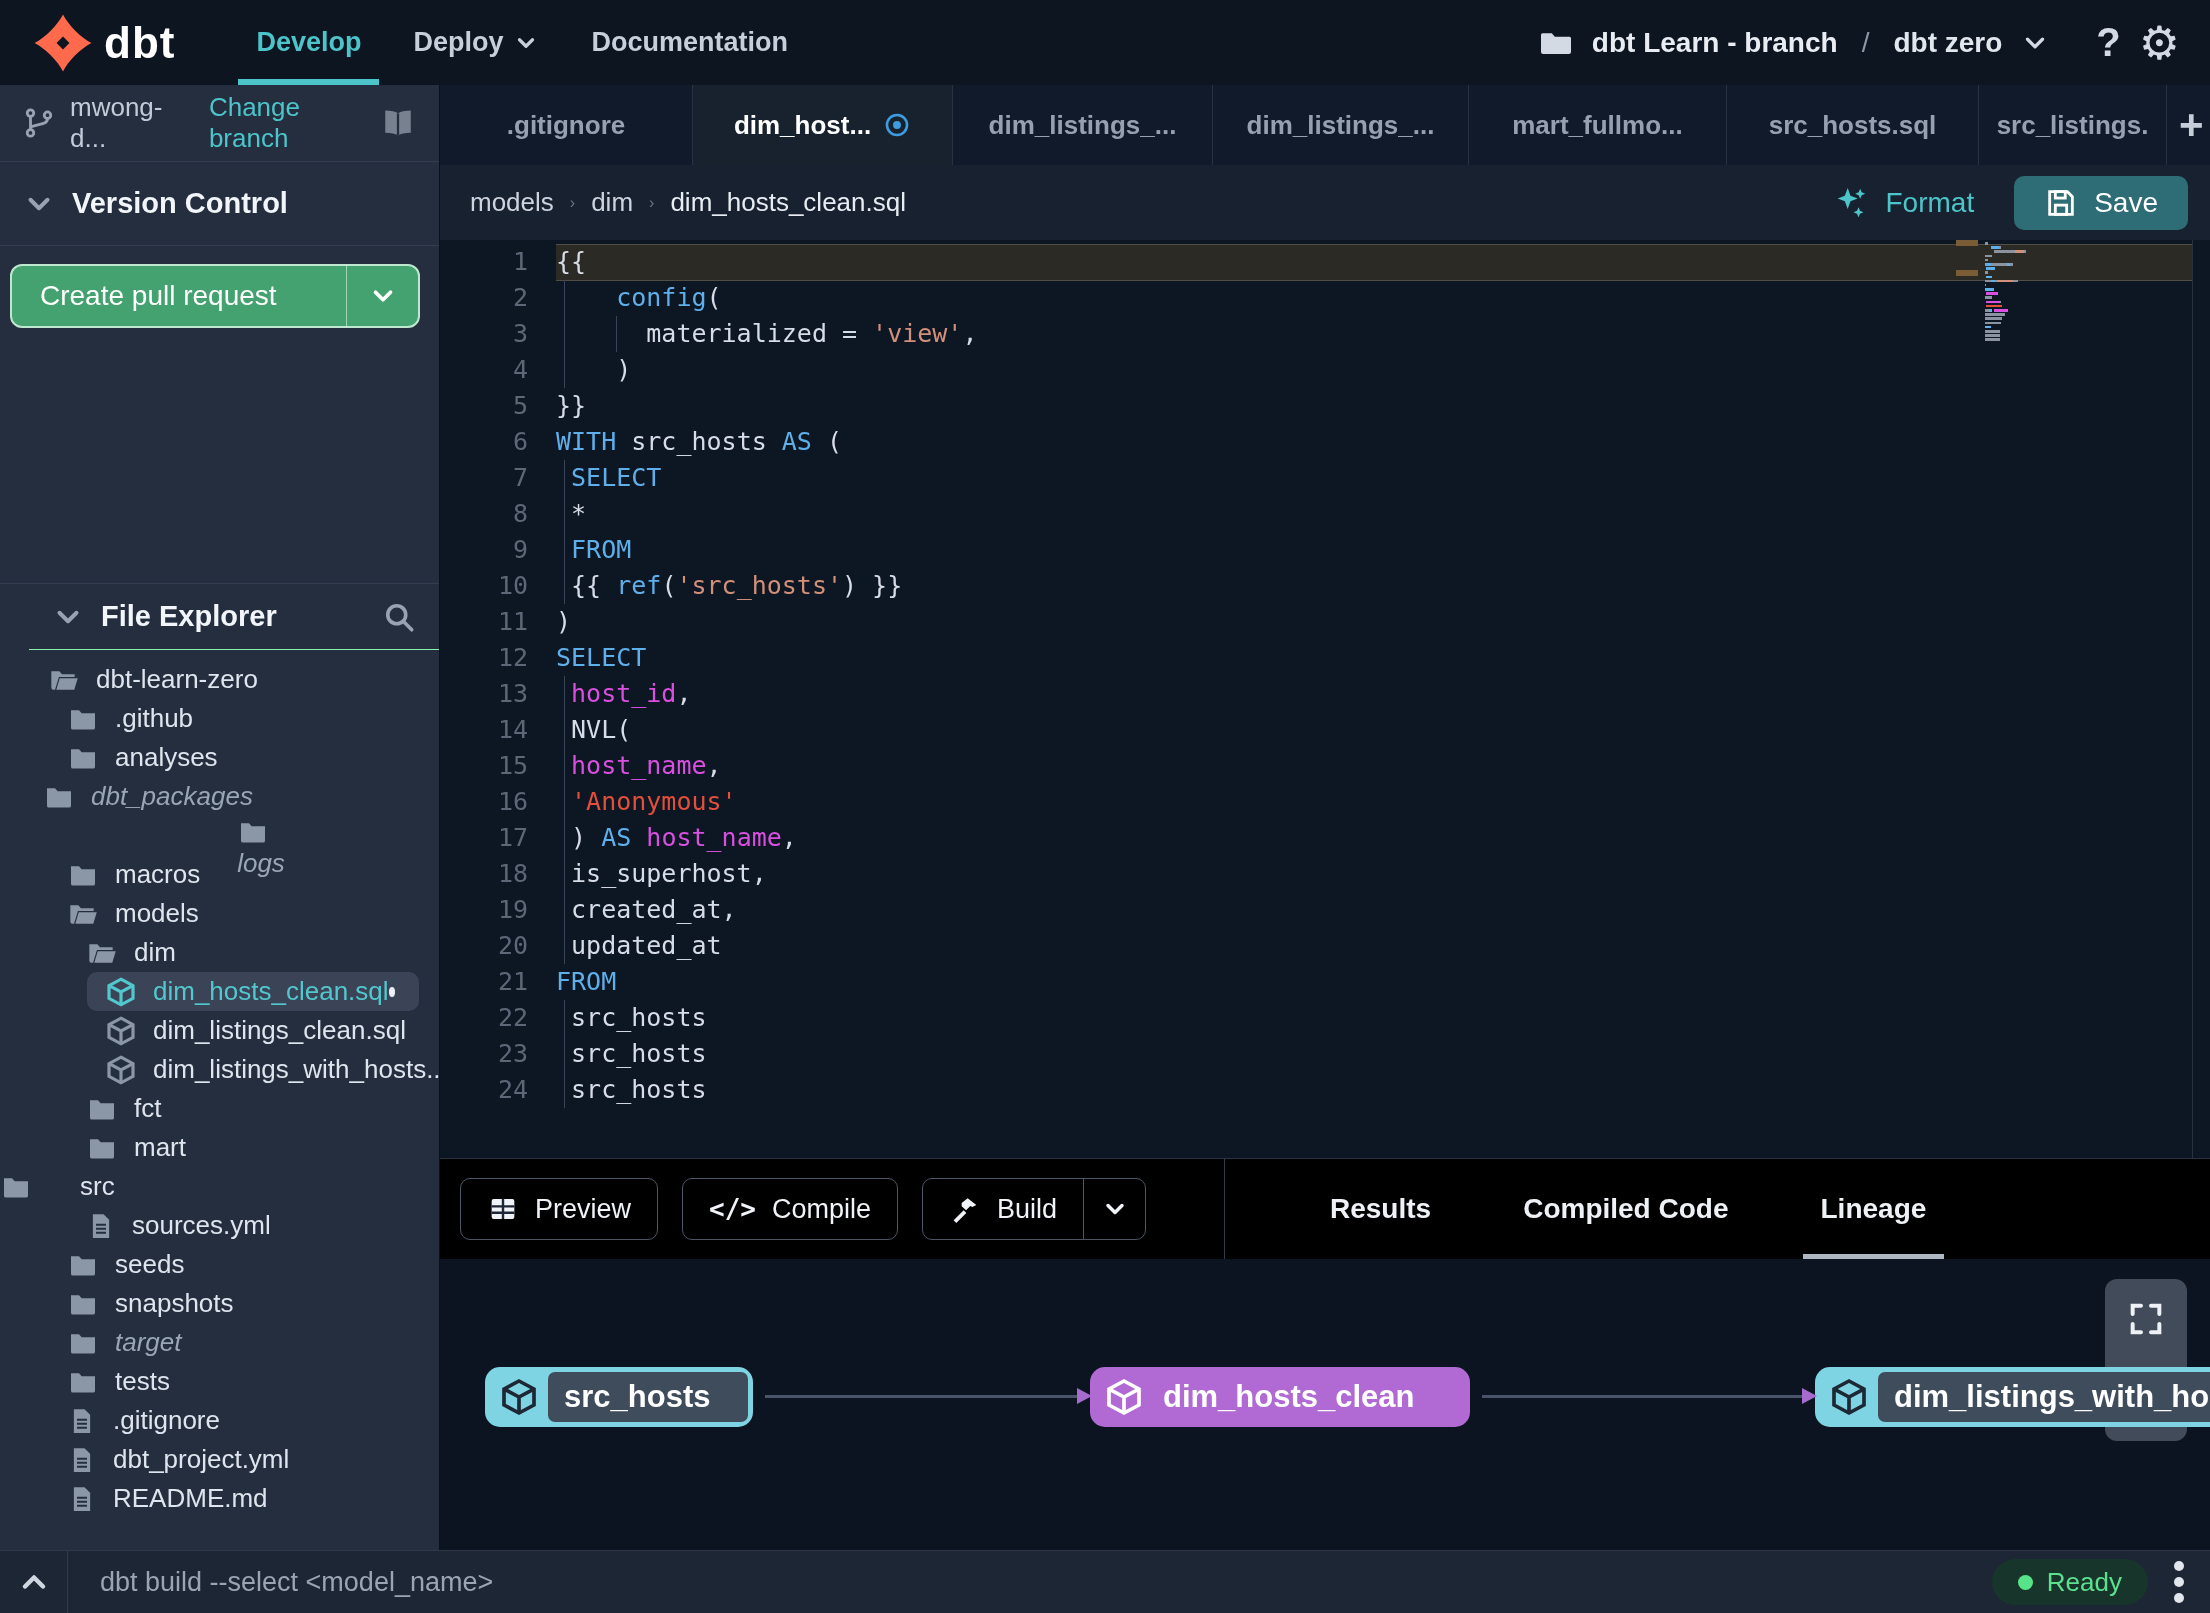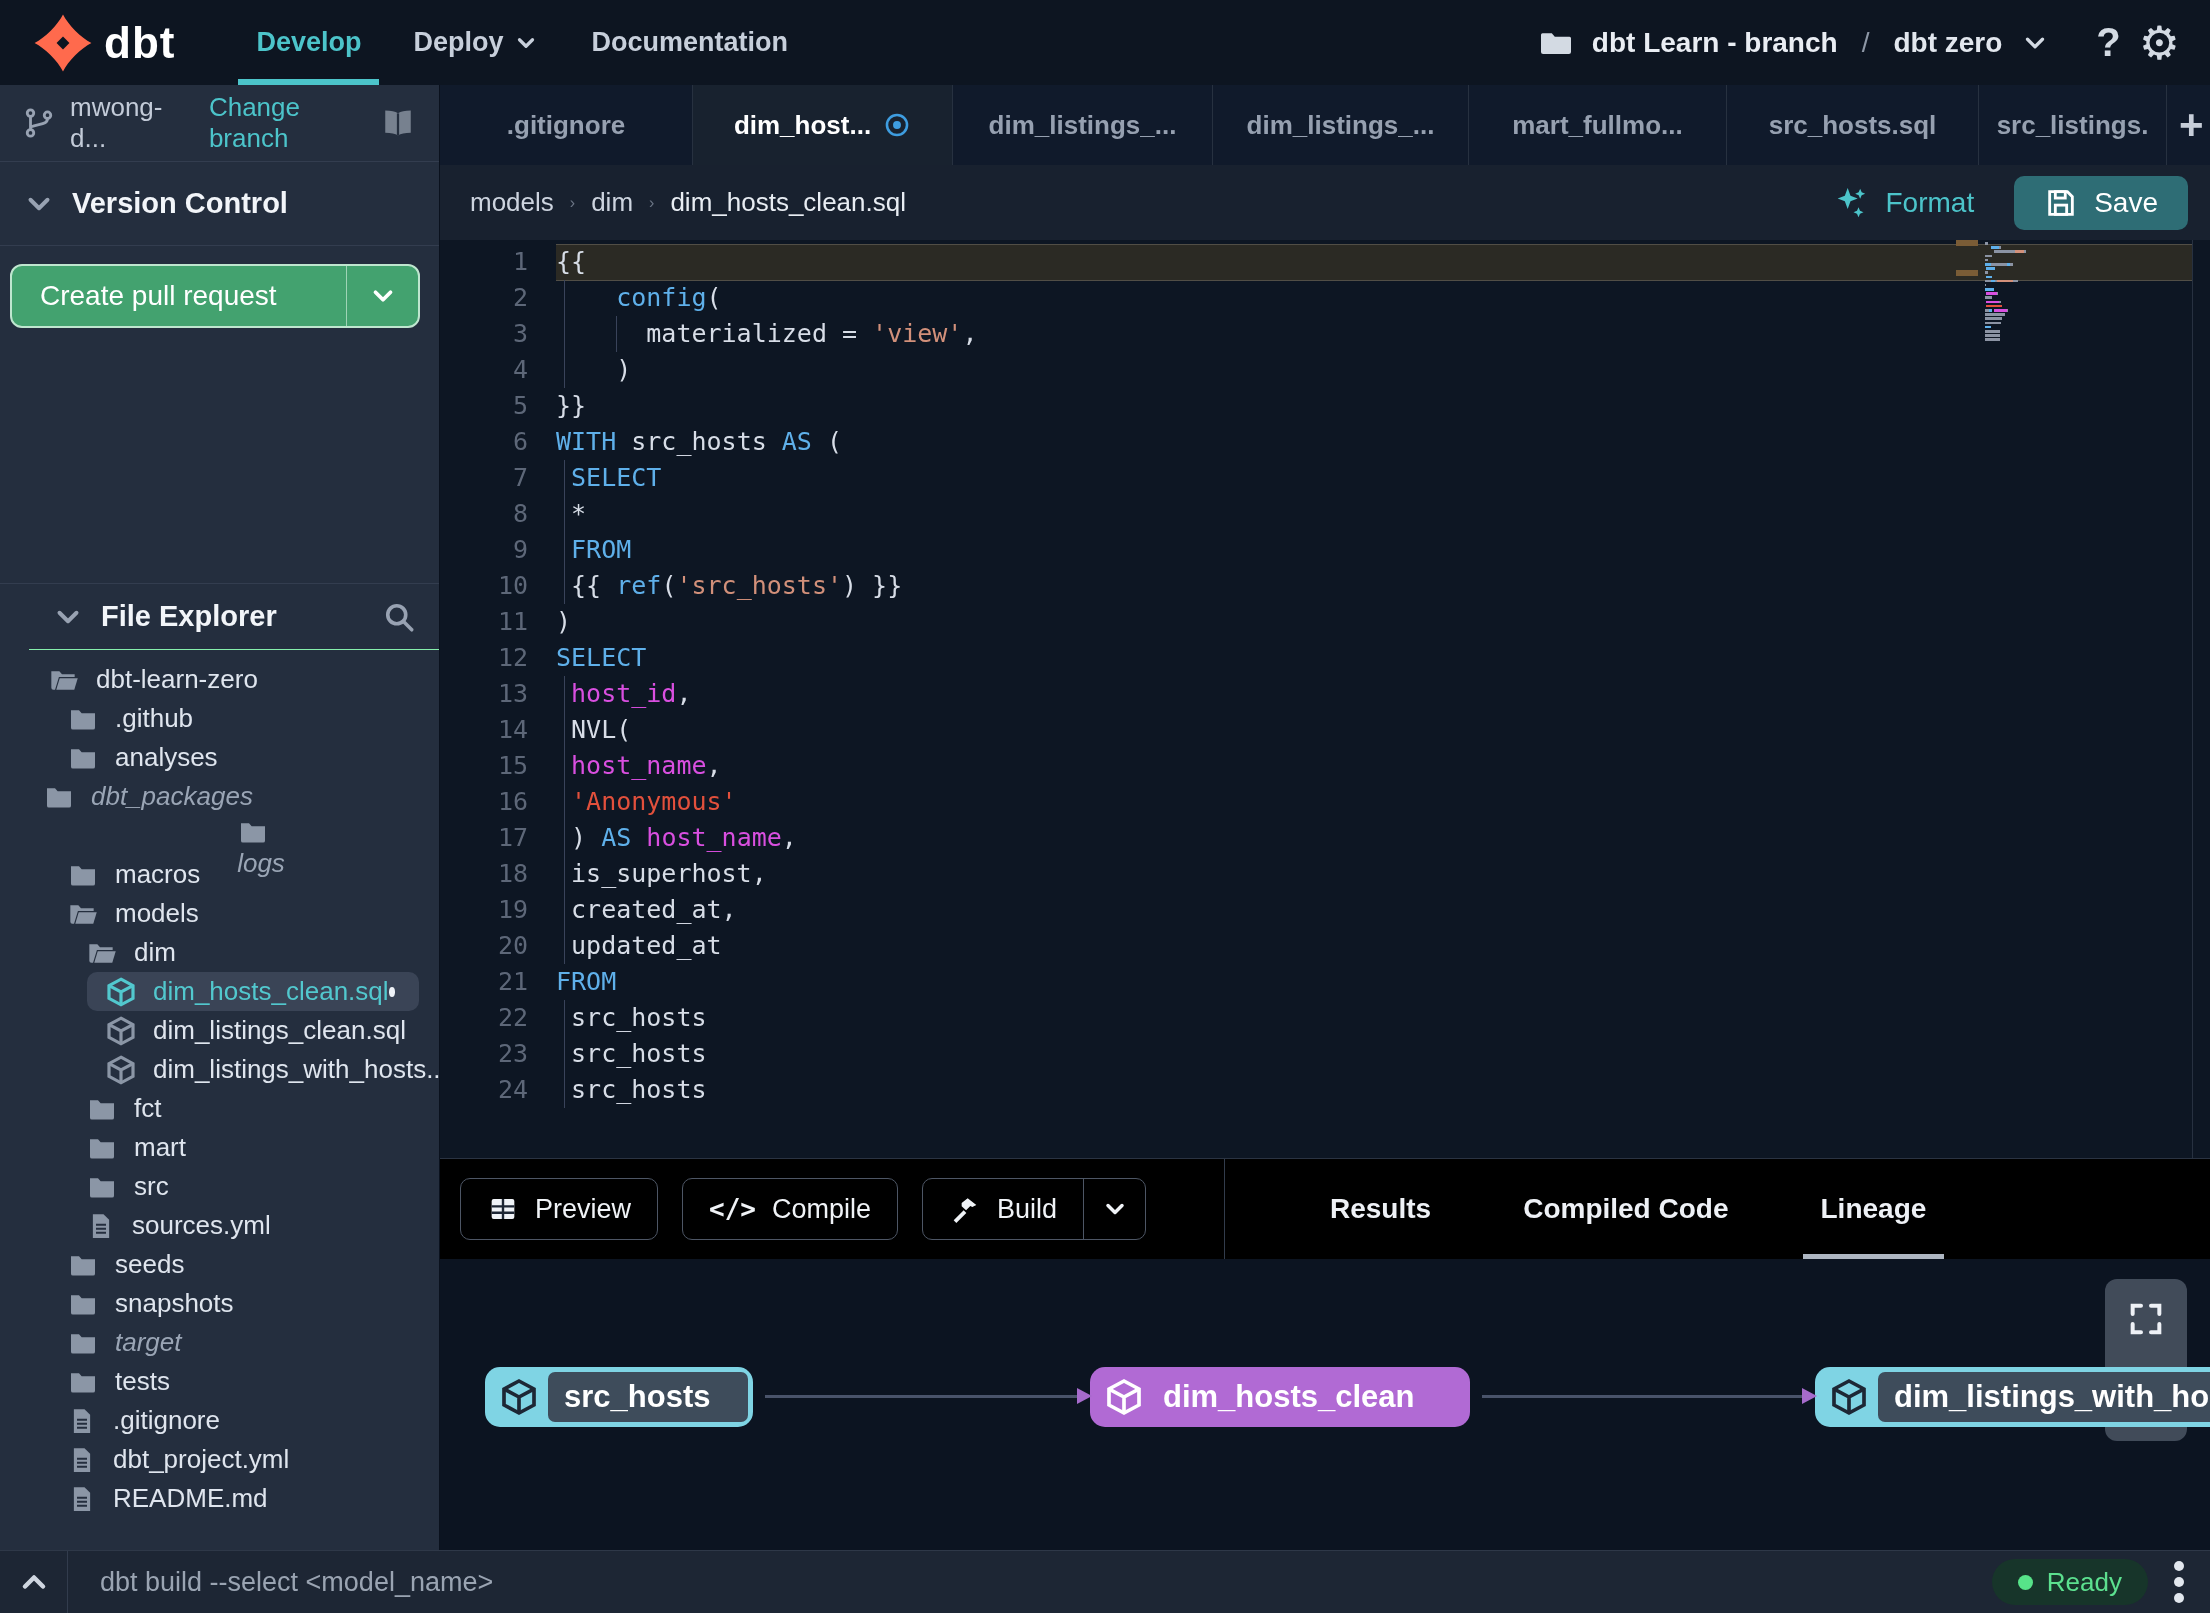--- a/index.html
+++ b/index.html
@@ -325,21 +325,21 @@
             <span class="tlabel">fct</span>
           </div>
           <div class="trow" style="padding-left: 86px;">
             <span>
               <svg width="32" height="32" viewBox="0 0 24 24" style="display:block">
                 <path d="M3 5.5h6l2 2.2H21v10.8a1.4 1.4 0 0 1-1.4 1.4H4.4A1.4 1.4 0 0 1 3 18.5z" fill="#8b96a6"></path>
               </svg>
             </span>
             <span class="tlabel">mart</span>
           </div>
-          <div class="trow" style="padding-left: 86px;">
+          <div class="trow" style=" gap: 32px;">
             <span>
               <svg width="32" height="32" viewBox="0 0 24 24" style="display:block">
                 <path d="M3 5.5h6l2 2.2H21v10.8a1.4 1.4 0 0 1-1.4 1.4H4.4A1.4 1.4 0 0 1 3 18.5z" fill="#8b96a6"></path>
               </svg>
             </span>
             <span class="tlabel">src</span>
           </div>
           <div class="trow" style="padding-left: 86px;">
             <span>
               <svg width="30" height="30" viewBox="0 0 24 24" style="display:block">

